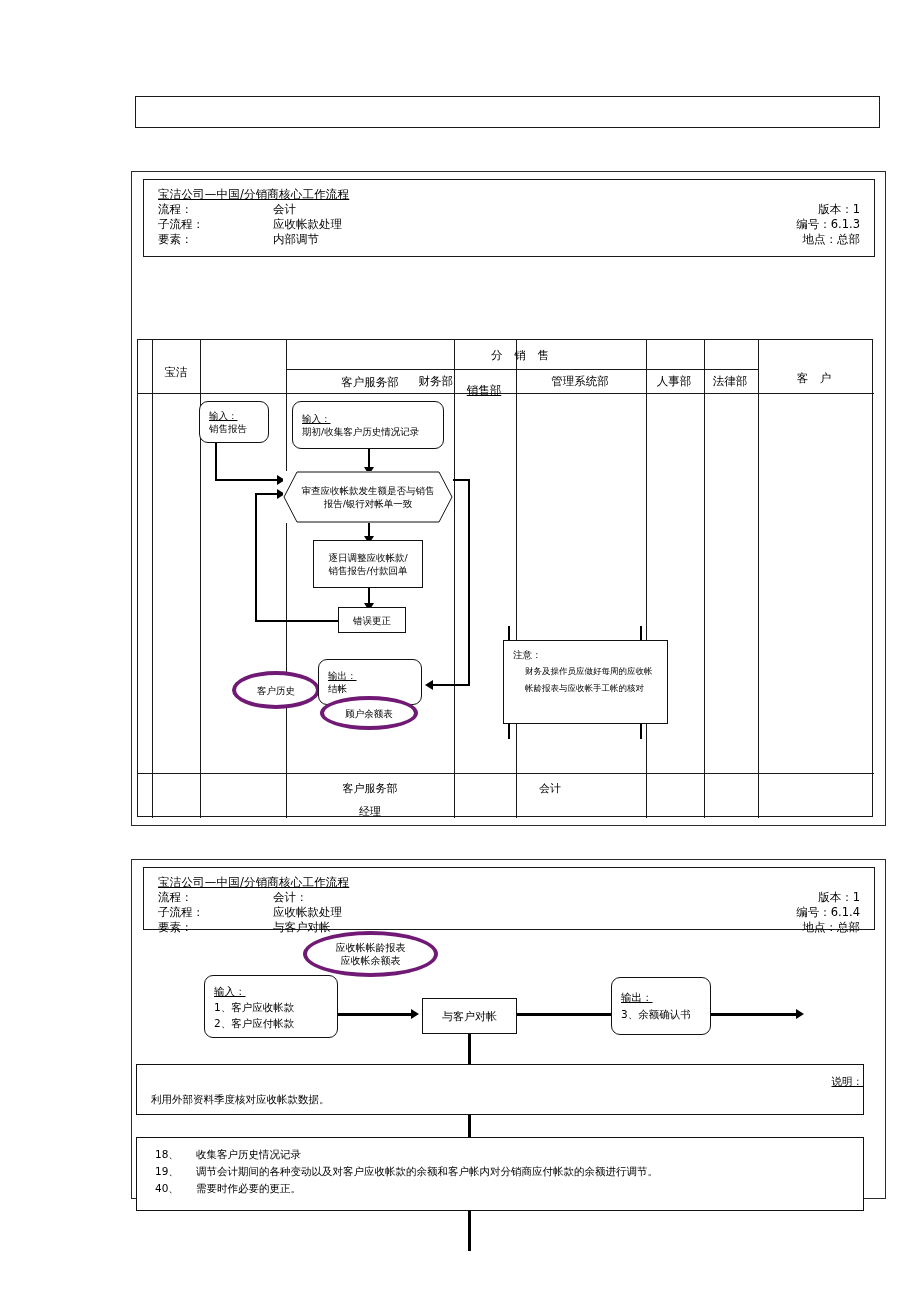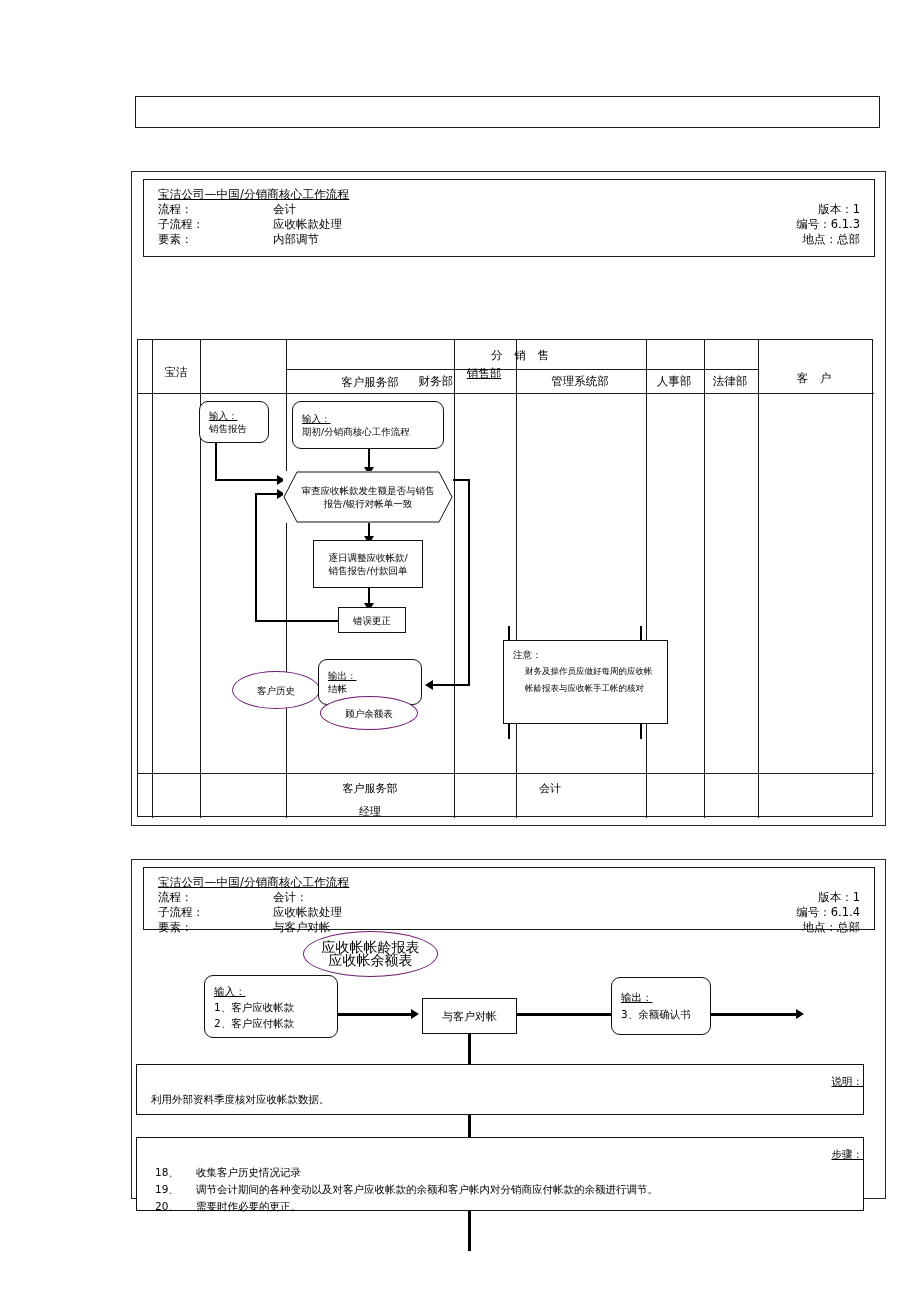--- a/index.html
+++ b/index.html
@@ -38,21 +38,21 @@
   .rect{border-radius:0;}
   .shape .inner{position:absolute;left:0;right:0;top:50%;transform:translateY(-50%);padding:0 4px;}
   .shape.lft .inner{text-align:left;padding-left:9px;}
   .u{text-decoration:underline;}
 
   .hexa{position:absolute;box-sizing:border-box;background:#fff;
      font-size:9.5px;line-height:13px;text-align:center;}
   .hexa svg{position:absolute;left:0;top:0;}
   .hexa .inner{position:absolute;left:0;right:0;top:50%;transform:translateY(-50%);padding:0 16px;}
 
-  .ellip{position:absolute;box-sizing:border-box;background:#fff;border:1px solid #701a75;
+  .ellip{position:absolute;box-sizing:border-box;background:#fff;border:4px solid #701a75;
      border-radius:50%;font-size:9.5px;line-height:13px;text-align:center;}
   .ellip .inner{position:absolute;left:0;right:0;top:50%;transform:translateY(-50%);}
 
   
   .cx{position:absolute;background:#000;}
   .ah{position:absolute;width:0;height:0;}
   .ah-down{border-left:5px solid transparent;border-right:5px solid transparent;border-top:8px solid #000;}
   .ah-right{border-top:5px solid transparent;border-bottom:5px solid transparent;border-left:8px solid #000;}
   .ah-left{border-top:5px solid transparent;border-bottom:5px solid transparent;border-right:8px solid #000;}
 
@@ -121,21 +121,21 @@
     <div class="hdr hdr-wide" style="left:620px;top:31px;width:116px;">客 户</div>
 
     <div class="hdr" style="left:148px;top:35px;width:168px;">客户服务部</div>
 
     <div class="lanelabel" style="left:148px;top:439px;width:168px;">客户服务部</div>
     <div class="lanelabel" style="left:148px;top:462px;width:168px;">经理</div>
     <div class="lanelabel" style="left:316px;top:439px;width:192px;">会计</div>
   </div>
 
   <div class="hdr" style="left:285px;top:343px;width:168px;text-align:right;">财务部</div>
-  <div class="hdr" style="left:453px;top:335px;width:62px;text-decoration:underline;">销售部</div>
+  <div class="hdr" style="left:453px;top:352px;width:62px;text-decoration:underline;">销售部</div>
   <div class="hdr" style="left:515px;top:343px;width:130px;">管理系统部</div>
   <div class="hdr" style="left:645px;top:343px;width:58px;">人事部</div>
   <div class="hdr" style="left:703px;top:343px;width:54px;">法律部</div>
 
   <div style="position:absolute;left:450px;top:338px;width:0;height:0;"></div>
 
   <div class="cx" style="left:368px;top:418px;width:2px;height:22px;"></div>
   <div class="ah ah-down" style="left:364px;top:436px;"></div>
 
   <div class="cx" style="left:215px;top:412px;width:2px;height:38px;"></div>
@@ -166,21 +166,21 @@
   <div class="shape rrect lft" style="left:199px;top:370px;width:70px;height:42px;">
     <div class="inner">
       <span class="u">输入：</span><br>
       <span>销售报告</span>
     </div>
   </div>
 
   <div class="shape rrect lft" style="left:292px;top:370px;width:152px;height:48px;">
     <div class="inner">
       <span class="u">输入：</span><br>
-      <span>期初/分销商核心工作流程</span>
+      <span>期初/收集客户历史情况记录</span>
     </div>
   </div>
 
   <div class="hexa" style="left:283px;top:440px;width:170px;height:52px;">
     <svg width="170" height="52" viewBox="0 0 170 52">
       <polygon points="14,1 156,1 169,26 156,51 14,51 1,26" fill="#fff" stroke="#111" stroke-width="1"></polygon>
     </svg>
     <div class="inner">审查应收帐款发生额是否与销售报告/银行对帐单一致</div>
   </div>
 
@@ -230,21 +230,21 @@
       <span class="tb-v">应收帐款处理</span>
       <span class="tb-r">编号：6.1.4</span>
     </div>
     <div class="tb-row">
       <span class="tb-k">要素：</span>
       <span class="tb-v">与客户对帐</span>
       <span class="tb-r">地点：总部</span>
     </div>
   </div>
 
-  <div class="ellip" style="left:303px;top:900px;width:135px;height:46px;font-size:14px;">
+  <div class="ellip" style="left:303px;top:900px;width:135px;height:46px;font-size:10px;">
     <div class="inner">
       <span>应收帐帐龄报表</span><br>
       <span>应收帐余额表</span>
     </div>
   </div>
 
   <div class="shape rrect lft" style="left:204px;top:944px;width:134px;height:63px;font-size:10.5px;line-height:16px;">
     <div class="inner">
       <span class="u">输入：</span><br>
       <span>1、客户应收帐款</span><br>
@@ -274,29 +274,28 @@
   <div class="cx" style="left:468px;top:1003px;width:3px;height:30px;"></div>
   <div class="cx" style="left:468px;top:1084px;width:3px;height:22px;"></div>
   <div class="cx" style="left:468px;top:1180px;width:3px;height:40px;"></div>
 
   <div class="panel" style="left:136px;top:1033px;width:728px;height:51px;">
     <div class="p-title">说明：</div>
     <div>利用外部资料季度核对应收帐款数据。</div>
   </div>
 
   <div class="panel" style="left:136px;top:1106px;width:728px;height:74px;">
-    <div class="p-title">步骤：</div>
     <div class="step">
       <span class="num">18、</span>
       <span class="txt">收集客户历史情况记录</span>
     </div>
     <div class="step">
       <span class="num">19、</span>
       <span class="txt">调节会计期间的各种变动以及对客户应收帐款的余额和客户帐内对分销商应付帐款的余额进行调节。</span>
     </div>
     <div class="step">
-      <span class="num">20、</span>
+      <span class="num">40、</span>
       <span class="txt">需要时作必要的更正。</span>
     </div>
   </div>
 
 
 </div>
 
 </body></html>

